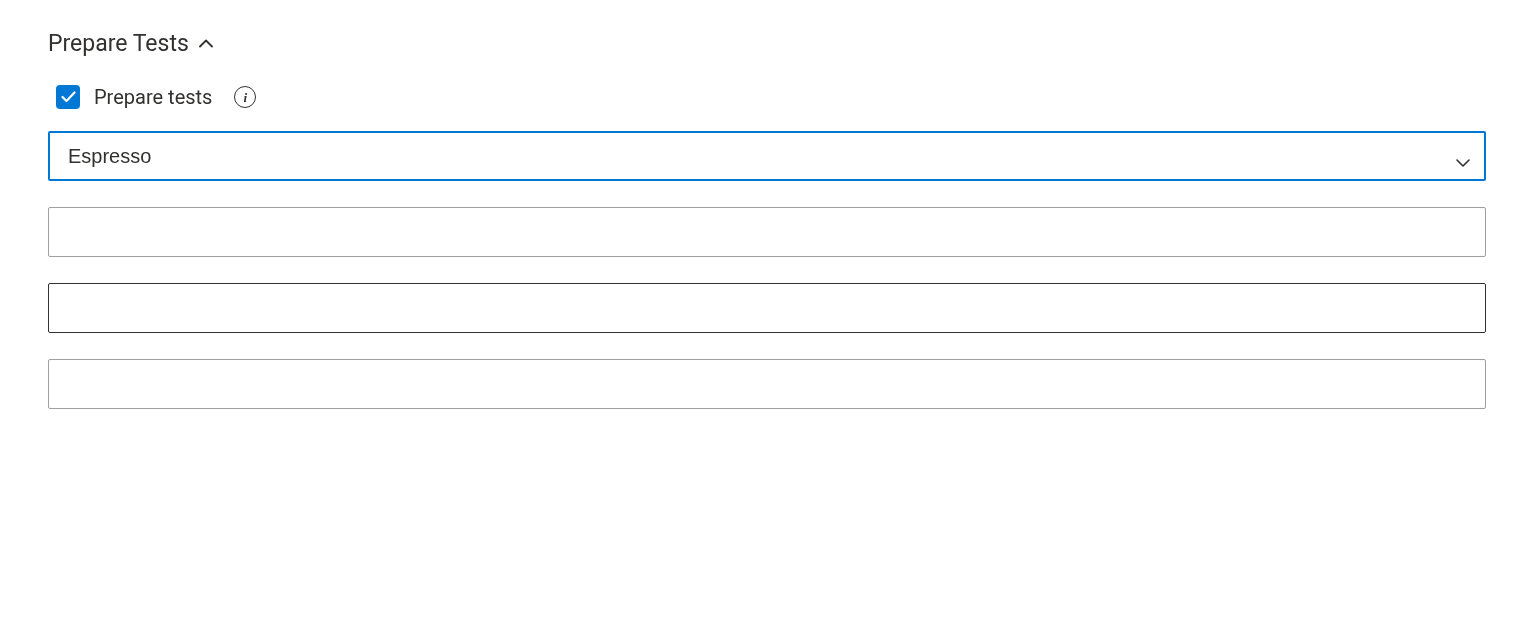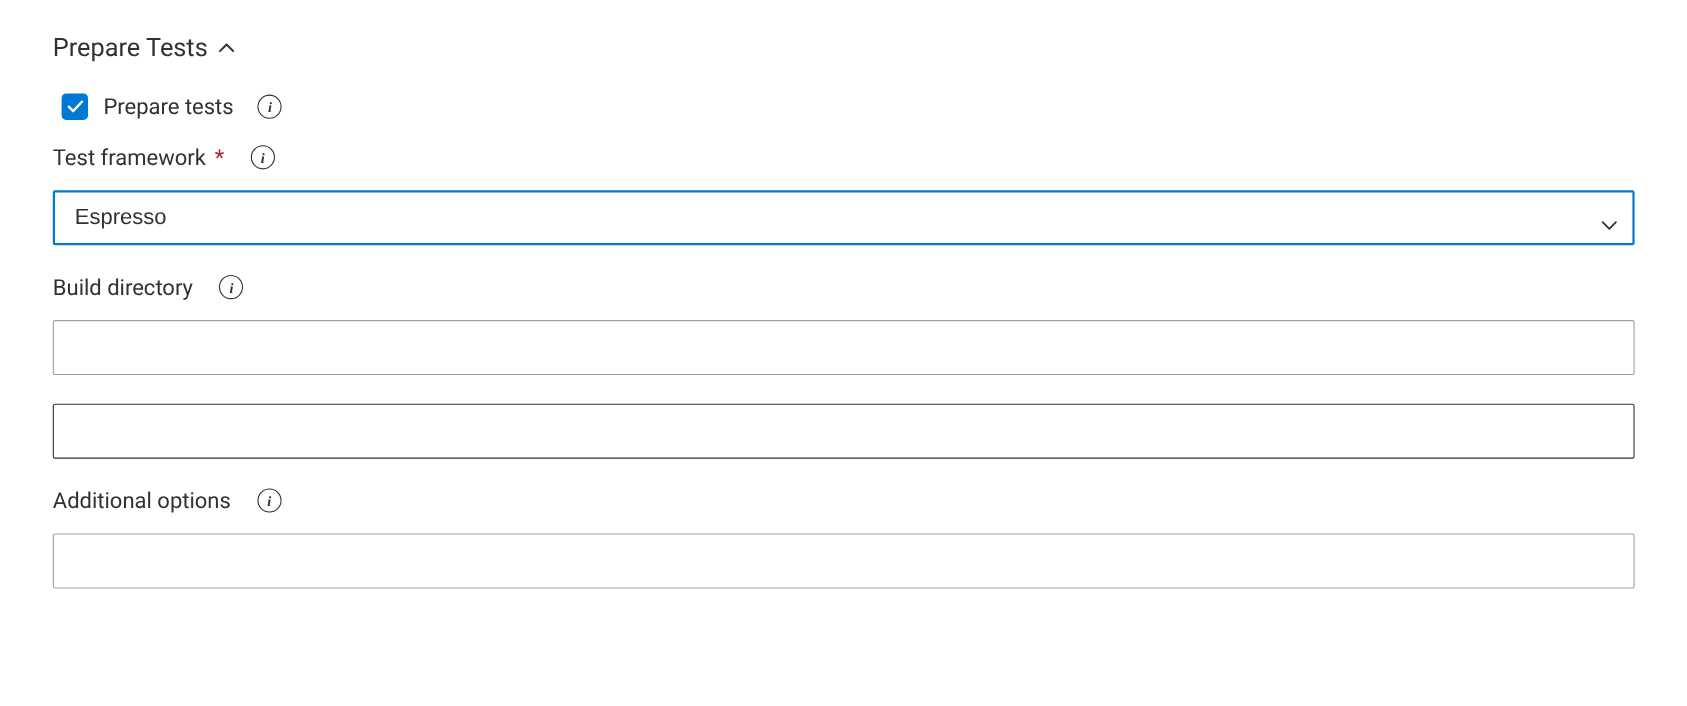--- a/index.html
+++ b/index.html
@@ -158,48 +158,35 @@
   <div class="checkbox">
     <svg viewBox="0 0 15 12" fill="none">
       <path d="M1.5 6L5.5 10L13.5 1.5" stroke="#ffffff" stroke-width="2.2" stroke-linecap="round" stroke-linejoin="round"></path>
     </svg>
   </div>
   <span class="checkbox-label">Prepare tests</span>
   <span class="info-icon"></span>
 </div>
 
 <div class="field-group">
-  <div class="field-label-row">
-    <span class="field-label">Test framework</span>
-    <span class="required-star">*</span>
-    <span class="info-icon" style="margin-left:18px;"></span>
-  </div>
   <div class="select-wrapper">
     <select class="select-field">
       <option>Espresso</option>
     </select>
     <span class="select-chevron">
       <svg viewBox="0 0 14 8" fill="none">
         <path d="M1 1L7 7L13 1" stroke="#323130" stroke-width="1.6" stroke-linecap="round" stroke-linejoin="round"></path>
       </svg>
     </span>
   </div>
 </div>
 
 <div class="field-group">
-  <div class="field-label-row">
-    <span class="field-label">Build directory</span>
-    <span class="info-icon" style="margin-left:18px;"></span>
-  </div>
   <input type="text" class="text-input" value="" style="">
 </div>
 
 <div class="field-group">
   <input type="text" class="text-input darker-border" value="" style="">
 </div>
 
 <div class="field-group">
-  <div class="field-label-row">
-    <span class="field-label">Additional options</span>
-    <span class="info-icon" style="margin-left:18px;"></span>
-  </div>
   <input type="text" class="text-input" value="" style="">
 </div>
 
 </body></html>

